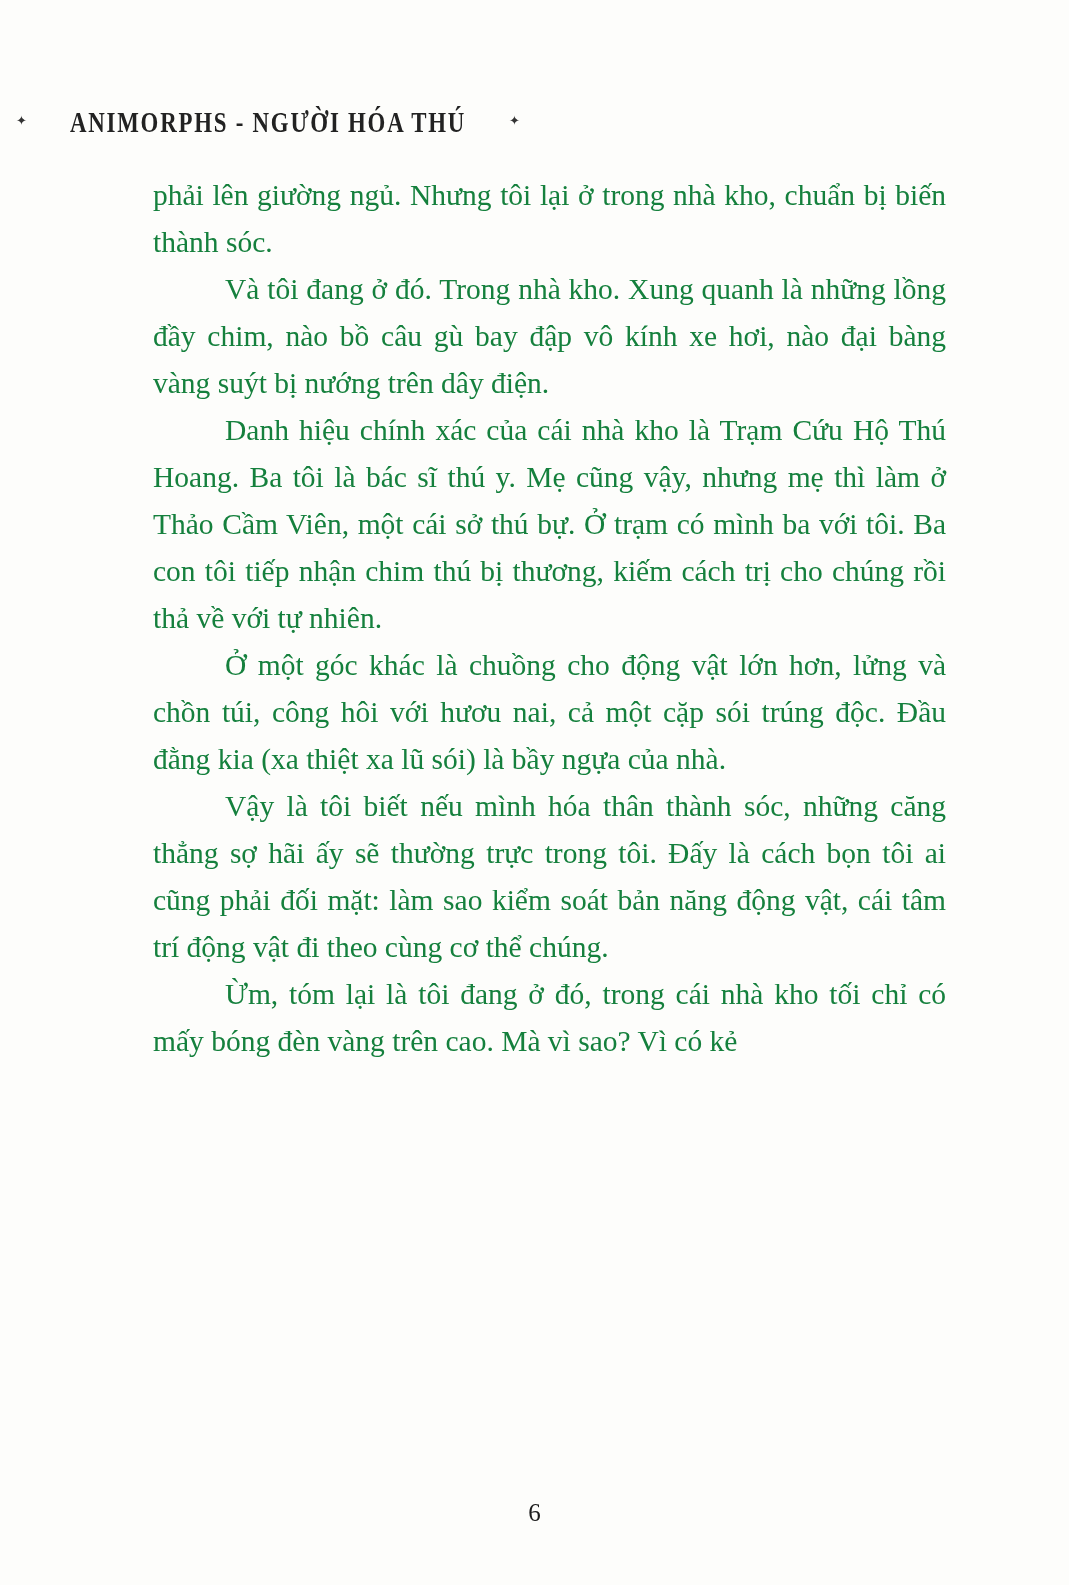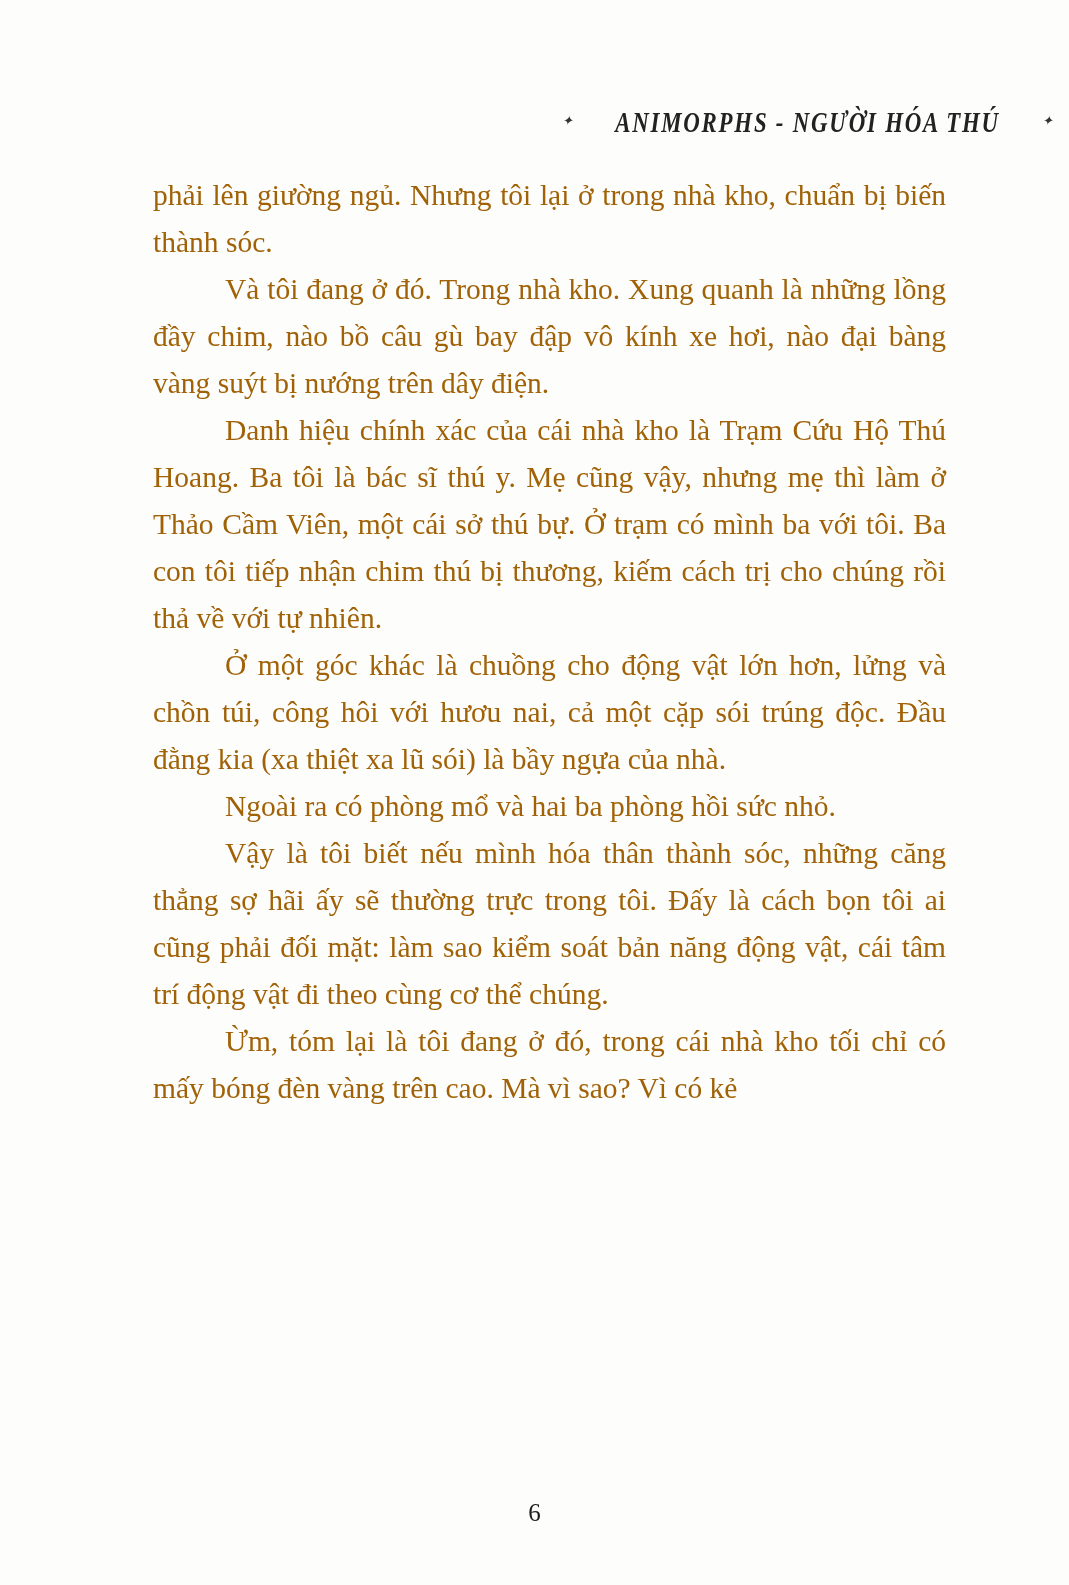--- a/index.html
+++ b/index.html
@@ -13,23 +13,22 @@
     color: #1e1e1e;
     font-family: "Liberation Serif", serif;
     position: relative;
     overflow: hidden;
   }
   .page-header {
     position: absolute;
     top: 108px;
     left: 0;
     width: 100%;
-    text-align: right;
+    text-align: left;
     white-space: nowrap;
-    font-style: italic;
   }
   .header-title {
     display: inline-block;
     font-family: "Liberation Serif", serif;
     font-weight: bold;
     font-size: 26px;
     letter-spacing: 2px;
     color: #222;
     transform: scale(0.88, 1.12);
     transform-origin: center;
@@ -45,21 +44,21 @@
     top: -2px;
   }
   .text-body {
     position: absolute;
     top: 172px;
     left: 153px;
     width: 793px;
     font-size: 29.5px;
     line-height: 47px;
     text-align: justify;
-    color: #a16207;
+    color: #15803d;
   }
   .text-body p {
     margin: 0;
     padding: 0;
     text-indent: 72px;
   }
   .text-body p.no-indent {
     text-indent: 0;
   }
   .page-number {
@@ -77,18 +76,17 @@
 
 <header class="page-header">
   <span class="header-ornament">✦</span><span class="header-title">ANIMORPHS - NGƯỜI HÓA THÚ</span><span class="header-ornament">✦</span>
 </header>
 
 <main class="text-body">
   <p class="no-indent">phải lên giường ngủ. Nhưng tôi lại ở trong nhà kho, chuẩn bị biến thành sóc.</p>
   <p>Và tôi đang ở đó. Trong nhà kho. Xung quanh là những lồng đầy chim, nào bồ câu gù bay đập vô kính xe hơi, nào đại bàng vàng suýt bị nướng trên dây điện.</p>
   <p>Danh hiệu chính xác của cái nhà kho là Trạm Cứu Hộ Thú Hoang. Ba tôi là bác sĩ thú y. Mẹ cũng vậy, nhưng mẹ thì làm ở Thảo Cầm Viên, một cái sở thú bự. Ở trạm có mình ba với tôi. Ba con tôi tiếp nhận chim thú bị thương, kiếm cách trị cho chúng rồi thả về với tự nhiên.</p>
   <p>Ở một góc khác là chuồng cho động vật lớn hơn, lửng và chồn túi, công hôi với hươu nai, cả một cặp sói trúng độc. Đầu đằng kia (xa thiệt xa lũ sói) là bầy ngựa của nhà.</p>
-  <p>Ngoài ra có phòng mổ và hai ba phòng hồi sức nhỏ.</p>
   <p>Vậy là tôi biết nếu mình hóa thân thành sóc, những căng thẳng sợ hãi ấy sẽ thường trực trong tôi. Đấy là cách bọn tôi ai cũng phải đối mặt: làm sao kiểm soát bản năng động vật, cái tâm trí động vật đi theo cùng cơ thể chúng.</p>
   <p>Ừm, tóm lại là tôi đang ở đó, trong cái nhà kho tối chỉ có mấy bóng đèn vàng trên cao. Mà vì sao? Vì có kẻ</p>
 </main>
 
 <footer class="page-number">6</footer>
 
 </body></html>

